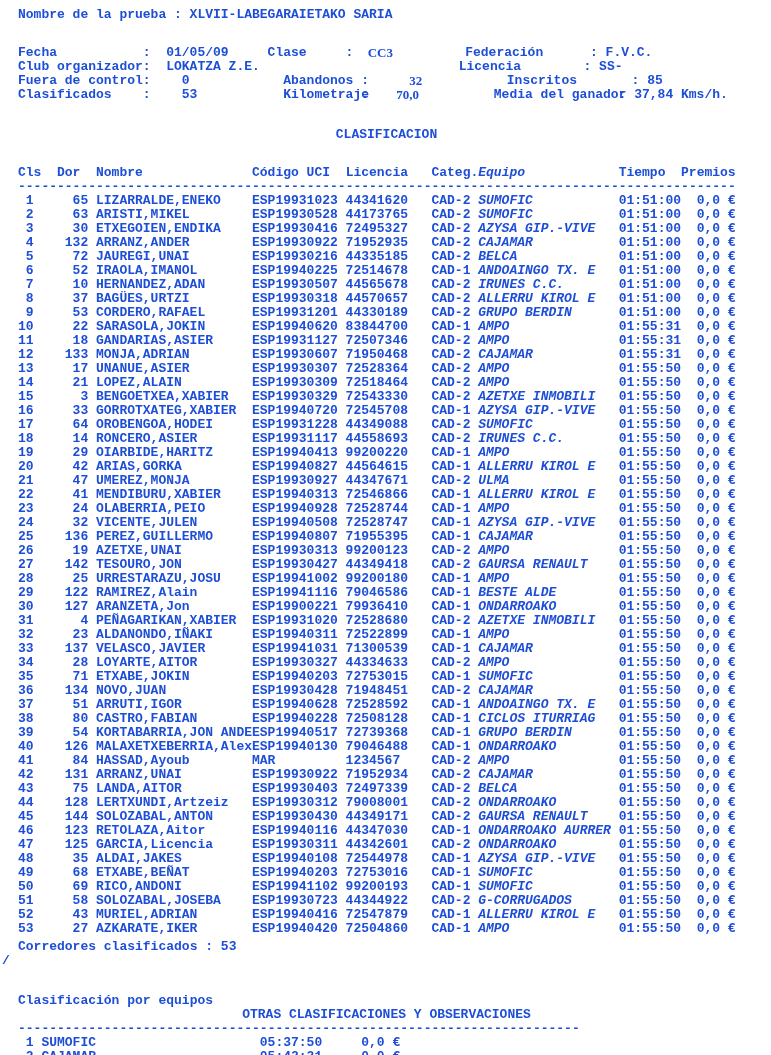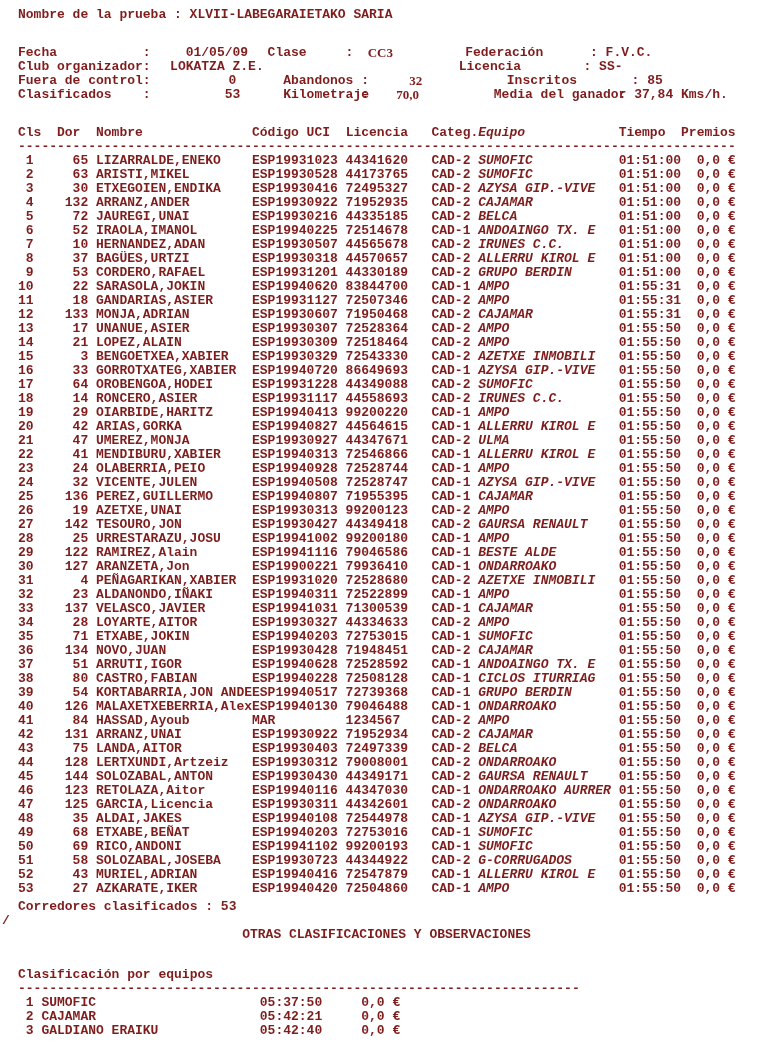--- a/index.html
+++ b/index.html
@@ -1,31 +1,31 @@
 <!DOCTYPE html>
 <html><head>
 <meta charset="utf-8">
 <style>
   html,body{margin:0;padding:0;background:#fff;}
   .page{
     width:771px;height:1055px;box-sizing:border-box;
     padding:8px 16px 0 18px;
-    background:#fff;color:#7f1d1d;
+    background:#fff;color:#1d4ed8;
     font-family:"Liberation Mono","DejaVu Sans Mono",monospace;
     font-size:13px;line-height:14px;font-weight:bold;
     overflow:hidden;
   }
   .line{display:flex;white-space:pre;height:14px;}
   .cell{display:inline-block;white-space:pre;overflow:visible;}
   .r{text-align:right;}
   .ctr{text-align:center;}
   
   .w2{width:2ch;}  .w5{width:5ch;}  .w6{width:6ch;}  .w7{width:7ch;}
   .w8{width:8ch;}  .w10{width:10ch;} .w11{width:11ch;} .w12{width:12ch;}
-  .w13{width:13ch;text-align:center;} .w15{width:15ch;font-family:Liberation Serif, serif;} .w16{width:16ch;} .w18{width:18ch;font-style:italic;}
+  .w13{width:13ch;} .w15{width:15ch;font-family:Liberation Serif, serif;} .w16{width:16ch;} .w18{width:18ch;font-style:italic;}
   .w20{width:20ch;} .w28{width:28ch;}
   .gap1{width:1ch;}
   .ind1{padding-left:1ch;} .ind3{padding-left:3ch;} .ind5{padding-left:5ch;}
   .mt14{margin-top:24px;}
   .mt26{margin-top:26px;}
   .title{height:14px;}
   .sep{white-space:pre;height:14px;}
   .slash{margin-left:-16px;height:14px;}
   .footer-note{margin-top:4px;}
 </style>
@@ -78,20 +78,21 @@
     <span class="cell w2">:</span>
     <span class="cell w13 ind3">53</span>
     <span class="cell w10">Kilometraje</span>
     <span class="cell w2">:</span>
     <span class="cell w15 ind3">70,0</span>
     <span class="cell w16">Media del ganador</span>
     <span class="cell w2">:</span>
     <span class="cell">37,84 Kms/h.</span>
   </div>
 
+  <div class="title ctr mt26">CLASIFICACION</div>
 
   <div class="line mt14">
     <span class="cell w5">Cls</span>
     <span class="cell w5">Dor</span>
     <span class="cell w20">Nombre</span>
     <span class="cell w12">Código UCI</span>
     <span class="cell w11">Licencia</span>
     <span class="cell w6">Categ.</span>
     <span class="cell w18">Equipo</span>
     <span class="cell w8">Tiempo</span>
@@ -108,21 +109,21 @@
       <div class="line"><span class="cell w2 r">6</span><span class="cell w7 r">52</span><span class="cell w20 ind1">IRAOLA,IMANOL</span><span class="cell w12">ESP19940225</span><span class="cell w11">72514678</span><span class="cell w6">CAD-1</span><span class="cell w18">ANDOAINGO TX. E</span><span class="cell w8">01:51:00</span><span class="cell w7 r">0,0 €</span></div>
       <div class="line"><span class="cell w2 r">7</span><span class="cell w7 r">10</span><span class="cell w20 ind1">HERNANDEZ,ADAN</span><span class="cell w12">ESP19930507</span><span class="cell w11">44565678</span><span class="cell w6">CAD-2</span><span class="cell w18">IRUNES C.C.</span><span class="cell w8">01:51:00</span><span class="cell w7 r">0,0 €</span></div>
       <div class="line"><span class="cell w2 r">8</span><span class="cell w7 r">37</span><span class="cell w20 ind1">BAGÜES,URTZI</span><span class="cell w12">ESP19930318</span><span class="cell w11">44570657</span><span class="cell w6">CAD-2</span><span class="cell w18">ALLERRU KIROL E</span><span class="cell w8">01:51:00</span><span class="cell w7 r">0,0 €</span></div>
       <div class="line"><span class="cell w2 r">9</span><span class="cell w7 r">53</span><span class="cell w20 ind1">CORDERO,RAFAEL</span><span class="cell w12">ESP19931201</span><span class="cell w11">44330189</span><span class="cell w6">CAD-2</span><span class="cell w18">GRUPO BERDIN</span><span class="cell w8">01:51:00</span><span class="cell w7 r">0,0 €</span></div>
       <div class="line"><span class="cell w2 r">10</span><span class="cell w7 r">22</span><span class="cell w20 ind1">SARASOLA,JOKIN</span><span class="cell w12">ESP19940620</span><span class="cell w11">83844700</span><span class="cell w6">CAD-1</span><span class="cell w18">AMPO</span><span class="cell w8">01:55:31</span><span class="cell w7 r">0,0 €</span></div>
       <div class="line"><span class="cell w2 r">11</span><span class="cell w7 r">18</span><span class="cell w20 ind1">GANDARIAS,ASIER</span><span class="cell w12">ESP19931127</span><span class="cell w11">72507346</span><span class="cell w6">CAD-2</span><span class="cell w18">AMPO</span><span class="cell w8">01:55:31</span><span class="cell w7 r">0,0 €</span></div>
       <div class="line"><span class="cell w2 r">12</span><span class="cell w7 r">133</span><span class="cell w20 ind1">MONJA,ADRIAN</span><span class="cell w12">ESP19930607</span><span class="cell w11">71950468</span><span class="cell w6">CAD-2</span><span class="cell w18">CAJAMAR</span><span class="cell w8">01:55:31</span><span class="cell w7 r">0,0 €</span></div>
       <div class="line"><span class="cell w2 r">13</span><span class="cell w7 r">17</span><span class="cell w20 ind1">UNANUE,ASIER</span><span class="cell w12">ESP19930307</span><span class="cell w11">72528364</span><span class="cell w6">CAD-2</span><span class="cell w18">AMPO</span><span class="cell w8">01:55:50</span><span class="cell w7 r">0,0 €</span></div>
       <div class="line"><span class="cell w2 r">14</span><span class="cell w7 r">21</span><span class="cell w20 ind1">LOPEZ,ALAIN</span><span class="cell w12">ESP19930309</span><span class="cell w11">72518464</span><span class="cell w6">CAD-2</span><span class="cell w18">AMPO</span><span class="cell w8">01:55:50</span><span class="cell w7 r">0,0 €</span></div>
       <div class="line"><span class="cell w2 r">15</span><span class="cell w7 r">3</span><span class="cell w20 ind1">BENGOETXEA,XABIER</span><span class="cell w12">ESP19930329</span><span class="cell w11">72543330</span><span class="cell w6">CAD-2</span><span class="cell w18">AZETXE INMOBILI</span><span class="cell w8">01:55:50</span><span class="cell w7 r">0,0 €</span></div>
-      <div class="line"><span class="cell w2 r">16</span><span class="cell w7 r">33</span><span class="cell w20 ind1">GORROTXATEG,XABIER</span><span class="cell w12">ESP19940720</span><span class="cell w11">86649693</span><span class="cell w6">CAD-1</span><span class="cell w18">AZYSA GIP.-VIVE</span><span class="cell w8">01:55:50</span><span class="cell w7 r">0,0 €</span></div>
+      <div class="line"><span class="cell w2 r">16</span><span class="cell w7 r">33</span><span class="cell w20 ind1">GORROTXATEG,XABIER</span><span class="cell w12">ESP19940720</span><span class="cell w11">72545708</span><span class="cell w6">CAD-1</span><span class="cell w18">AZYSA GIP.-VIVE</span><span class="cell w8">01:55:50</span><span class="cell w7 r">0,0 €</span></div>
       <div class="line"><span class="cell w2 r">17</span><span class="cell w7 r">64</span><span class="cell w20 ind1">OROBENGOA,HODEI</span><span class="cell w12">ESP19931228</span><span class="cell w11">44349088</span><span class="cell w6">CAD-2</span><span class="cell w18">SUMOFIC</span><span class="cell w8">01:55:50</span><span class="cell w7 r">0,0 €</span></div>
       <div class="line"><span class="cell w2 r">18</span><span class="cell w7 r">14</span><span class="cell w20 ind1">RONCERO,ASIER</span><span class="cell w12">ESP19931117</span><span class="cell w11">44558693</span><span class="cell w6">CAD-2</span><span class="cell w18">IRUNES C.C.</span><span class="cell w8">01:55:50</span><span class="cell w7 r">0,0 €</span></div>
       <div class="line"><span class="cell w2 r">19</span><span class="cell w7 r">29</span><span class="cell w20 ind1">OIARBIDE,HARITZ</span><span class="cell w12">ESP19940413</span><span class="cell w11">99200220</span><span class="cell w6">CAD-1</span><span class="cell w18">AMPO</span><span class="cell w8">01:55:50</span><span class="cell w7 r">0,0 €</span></div>
       <div class="line"><span class="cell w2 r">20</span><span class="cell w7 r">42</span><span class="cell w20 ind1">ARIAS,GORKA</span><span class="cell w12">ESP19940827</span><span class="cell w11">44564615</span><span class="cell w6">CAD-1</span><span class="cell w18">ALLERRU KIROL E</span><span class="cell w8">01:55:50</span><span class="cell w7 r">0,0 €</span></div>
       <div class="line"><span class="cell w2 r">21</span><span class="cell w7 r">47</span><span class="cell w20 ind1">UMEREZ,MONJA</span><span class="cell w12">ESP19930927</span><span class="cell w11">44347671</span><span class="cell w6">CAD-2</span><span class="cell w18">ULMA</span><span class="cell w8">01:55:50</span><span class="cell w7 r">0,0 €</span></div>
       <div class="line"><span class="cell w2 r">22</span><span class="cell w7 r">41</span><span class="cell w20 ind1">MENDIBURU,XABIER</span><span class="cell w12">ESP19940313</span><span class="cell w11">72546866</span><span class="cell w6">CAD-1</span><span class="cell w18">ALLERRU KIROL E</span><span class="cell w8">01:55:50</span><span class="cell w7 r">0,0 €</span></div>
       <div class="line"><span class="cell w2 r">23</span><span class="cell w7 r">24</span><span class="cell w20 ind1">OLABERRIA,PEIO</span><span class="cell w12">ESP19940928</span><span class="cell w11">72528744</span><span class="cell w6">CAD-1</span><span class="cell w18">AMPO</span><span class="cell w8">01:55:50</span><span class="cell w7 r">0,0 €</span></div>
       <div class="line"><span class="cell w2 r">24</span><span class="cell w7 r">32</span><span class="cell w20 ind1">VICENTE,JULEN</span><span class="cell w12">ESP19940508</span><span class="cell w11">72528747</span><span class="cell w6">CAD-1</span><span class="cell w18">AZYSA GIP.-VIVE</span><span class="cell w8">01:55:50</span><span class="cell w7 r">0,0 €</span></div>
       <div class="line"><span class="cell w2 r">25</span><span class="cell w7 r">136</span><span class="cell w20 ind1">PEREZ,GUILLERMO</span><span class="cell w12">ESP19940807</span><span class="cell w11">71955395</span><span class="cell w6">CAD-1</span><span class="cell w18">CAJAMAR</span><span class="cell w8">01:55:50</span><span class="cell w7 r">0,0 €</span></div>
       <div class="line"><span class="cell w2 r">26</span><span class="cell w7 r">19</span><span class="cell w20 ind1">AZETXE,UNAI</span><span class="cell w12">ESP19930313</span><span class="cell w11">99200123</span><span class="cell w6">CAD-2</span><span class="cell w18">AMPO</span><span class="cell w8">01:55:50</span><span class="cell w7 r">0,0 €</span></div>
@@ -155,23 +156,23 @@
       <div class="line"><span class="cell w2 r">53</span><span class="cell w7 r">27</span><span class="cell w20 ind1">AZKARATE,IKER</span><span class="cell w12">ESP19940420</span><span class="cell w11">72504860</span><span class="cell w6">CAD-1</span><span class="cell w18">AMPO</span><span class="cell w8">01:55:50</span><span class="cell w7 r">0,0 €</span></div>
     </div>
 
   <div class="line footer-note">
     <span class="cell">Corredores clasificados</span>
     <span class="cell gap1"></span>
     <span class="cell w2">:</span>
     <span class="cell">53</span>
   </div>
   <div class="slash">/</div>
+  <div class="title mt26">Clasificación por equipos</div>
+
   <div class="title ctr">OTRAS CLASIFICACIONES Y OBSERVACIONES</div>
-
-  <div class="title mt26">Clasificación por equipos</div>
   <div class="sep" id="sep-teams">------------------------------------------------------------------------</div>
   <div id="team-rows">
       <div class="line"><span class="cell w2 r">1</span><span class="cell w28 ind1">SUMOFIC</span><span class="cell w8">05:37:50</span><span class="cell w10 r">0,0 €</span></div>
       <div class="line"><span class="cell w2 r">2</span><span class="cell w28 ind1">CAJAMAR</span><span class="cell w8">05:42:21</span><span class="cell w10 r">0,0 €</span></div>
       <div class="line"><span class="cell w2 r">3</span><span class="cell w28 ind1">GALDIANO ERAIKU</span><span class="cell w8">05:42:40</span><span class="cell w10 r">0,0 €</span></div>
     </div>
 
 </div>
 
 </body></html>

